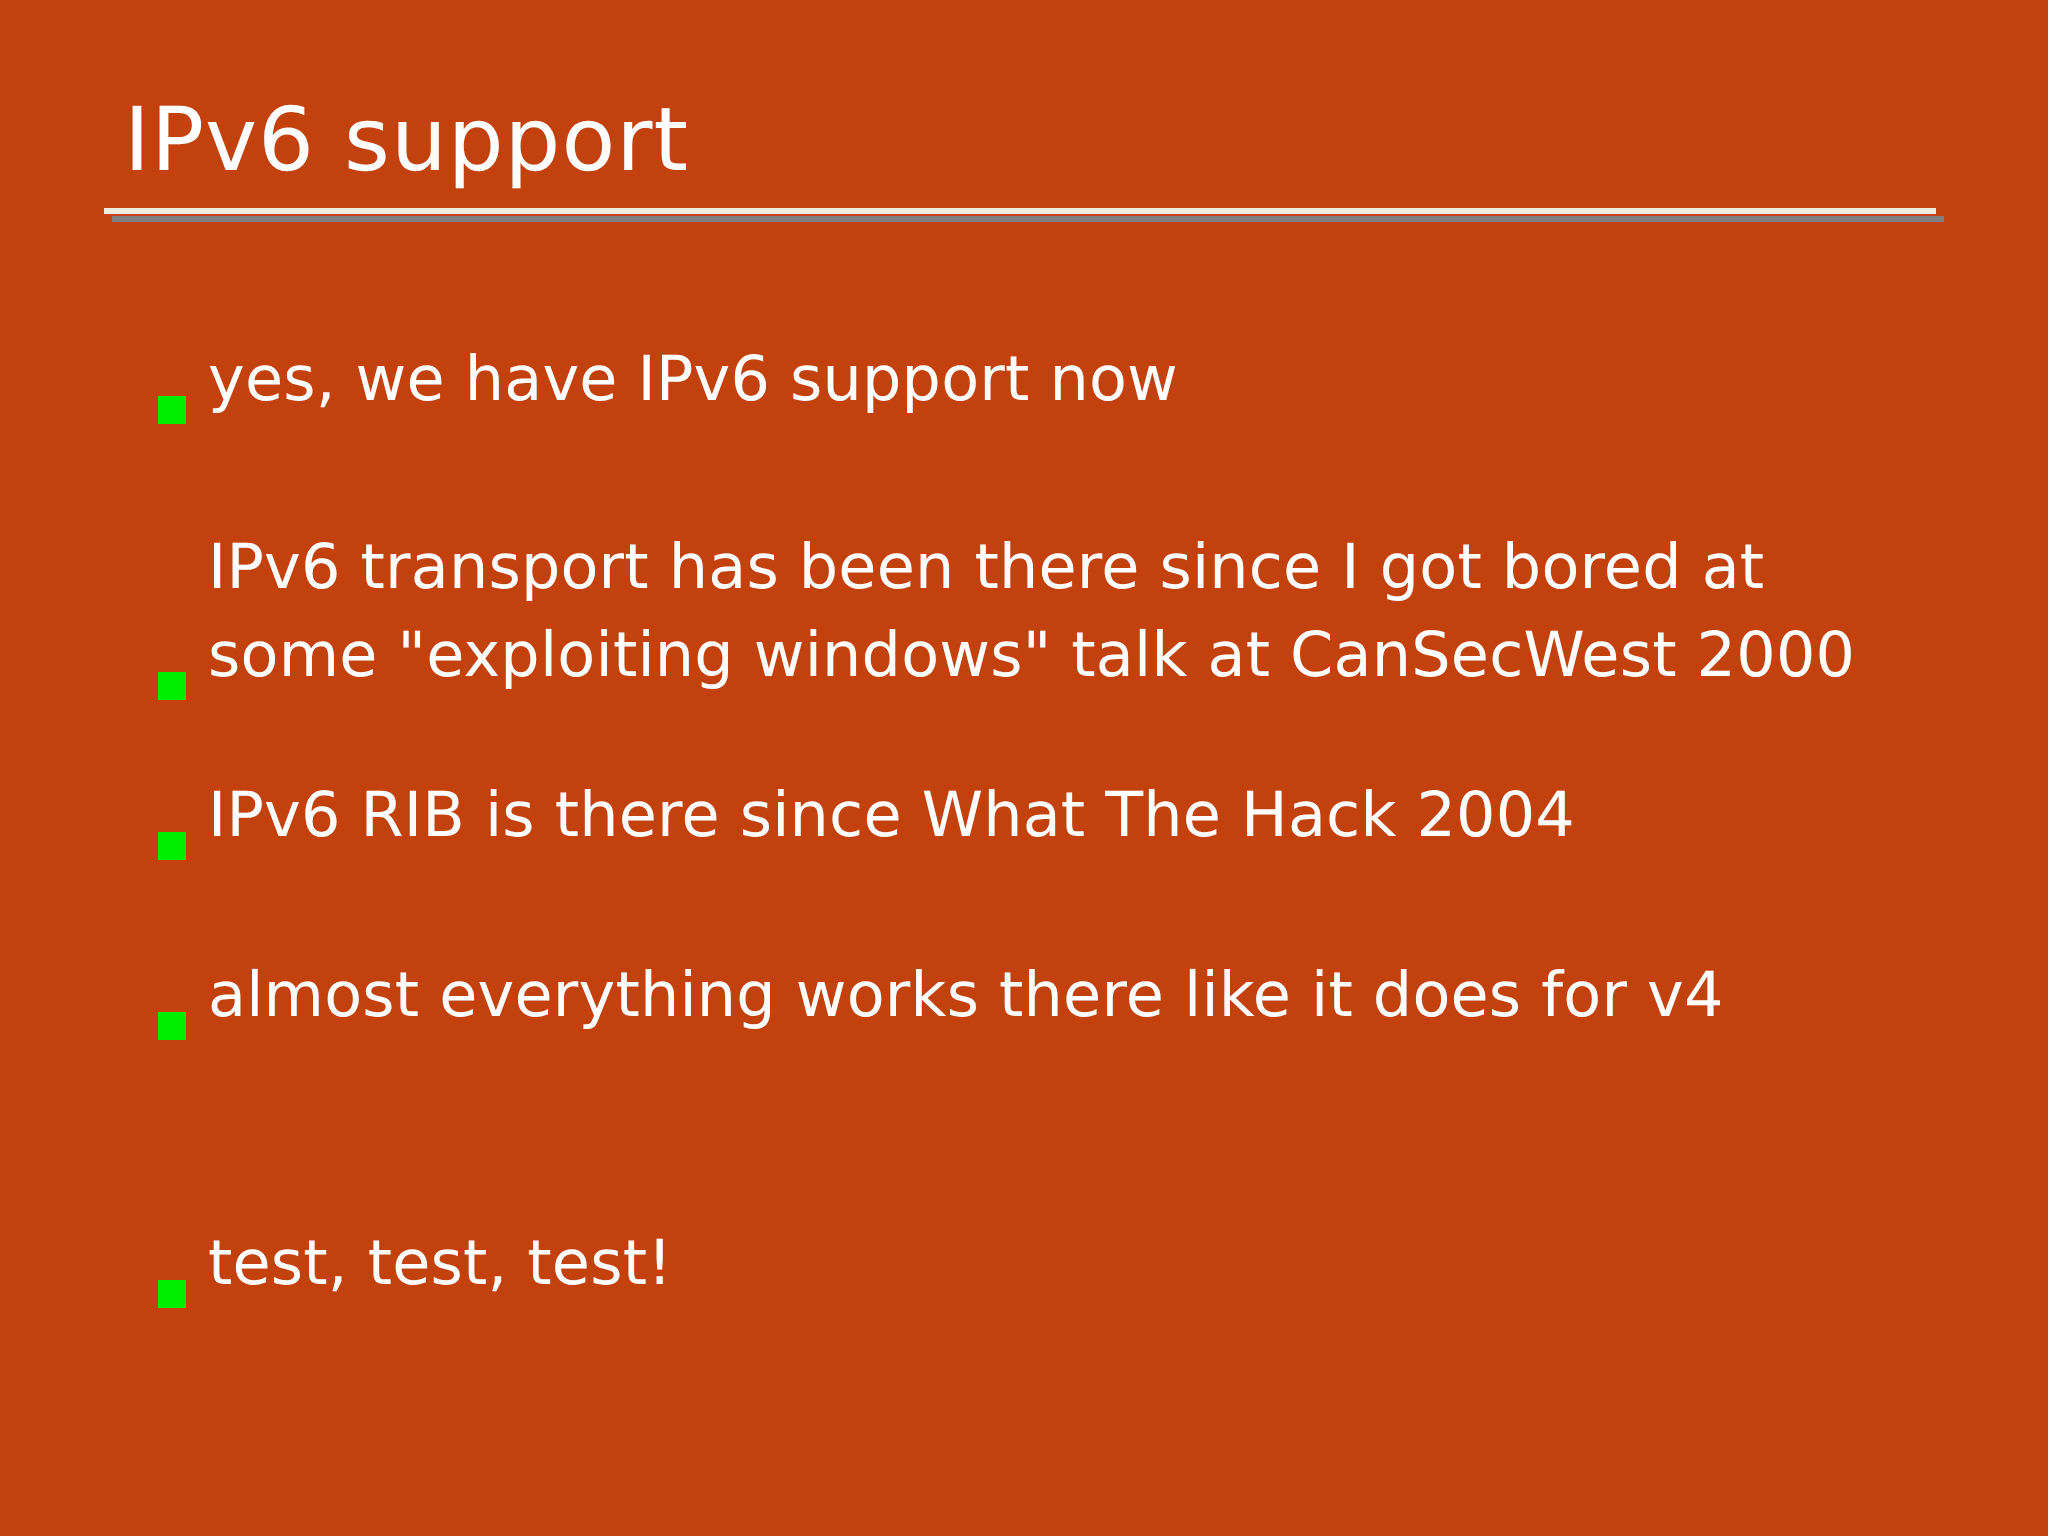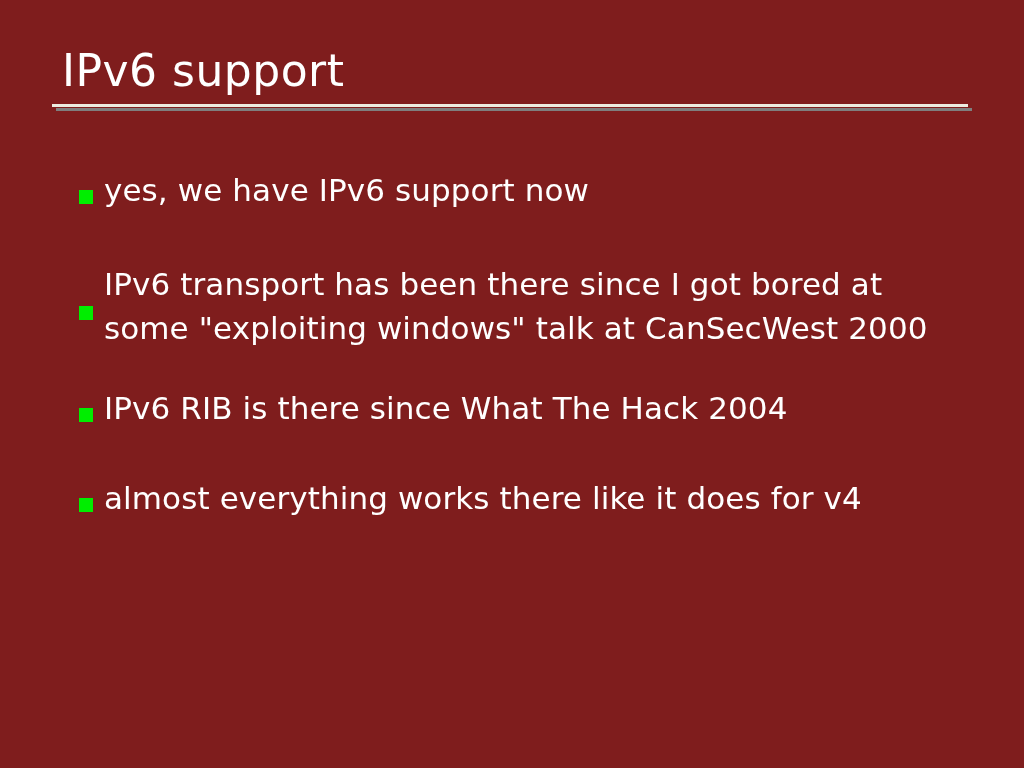--- a/index.html
+++ b/index.html
@@ -13,21 +13,21 @@
     height: 768px;
     overflow: hidden;
     background: #36699e;
     font-family: "DejaVu Sans", sans-serif;
   }
 
   .slide {
     position: relative;
     width: 1024px;
     height: 768px;
-    background: #7f1d1d;
+    background: #c2410c;
     box-sizing: border-box;
   }
 
   
   .title-block {
     position: absolute;
     left: 52px;
     top: 44px;
     width: 920px;
   }
@@ -71,21 +71,21 @@
   
   .body {
     position: absolute;
     left: 79px;
     top: 168px;
     width: 900px;
   }
 
   .bullet-row {
     display: flex;
-    align-items: center;
+    align-items: flex-end;
     color: #ffffff;
   }
 
   .bullet-marker {
     flex: 0 0 auto;
     width: 14px;
     height: 14px;
     background: #00ee00;
     margin-top: 13px;
     margin-right: 11px;
@@ -148,15 +148,19 @@
     <div class="bullet-row">
       <span class="bullet-marker"></span>
       <span class="bullet-text">almost everything works there like it does for v4</span>
     </div>
 
     <div class="gap-4"></div>
 
 
     <div class="gap-5"></div>
 
+    <div class="bullet-row">
+      <span class="bullet-marker"></span>
+      <span class="bullet-text">test, test, test!</span>
+    </div>
 
   </div>
 </div>
 
 </body></html>

